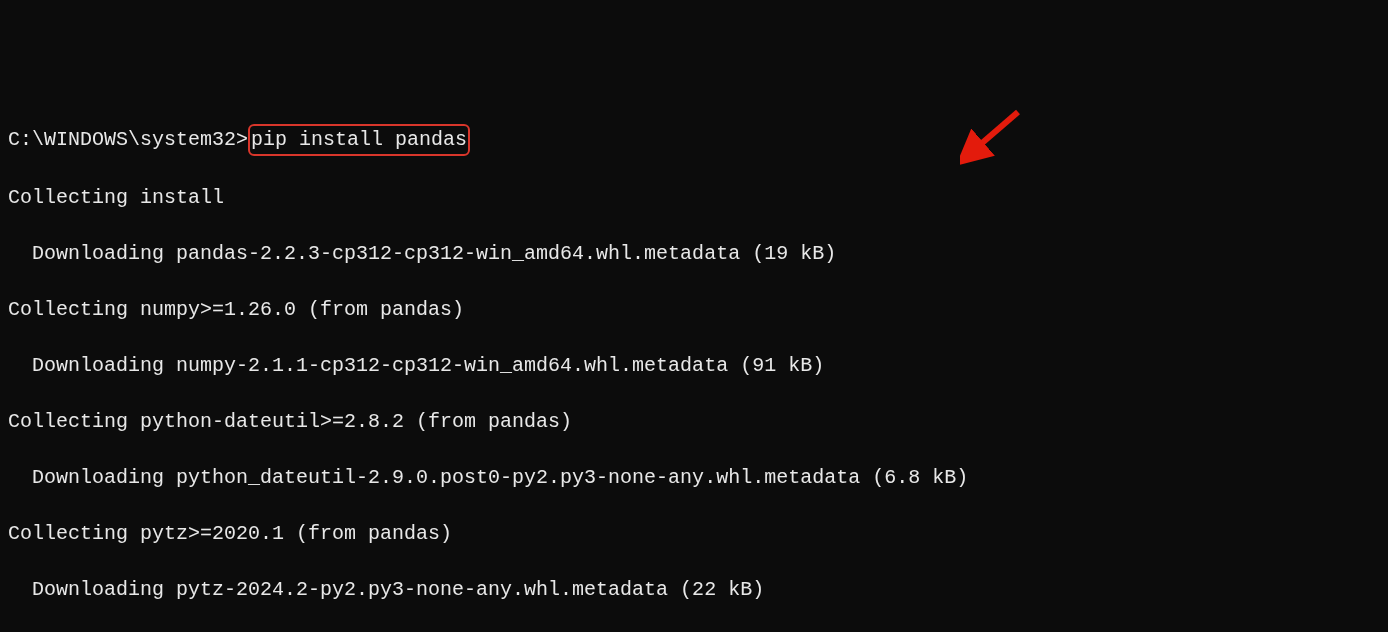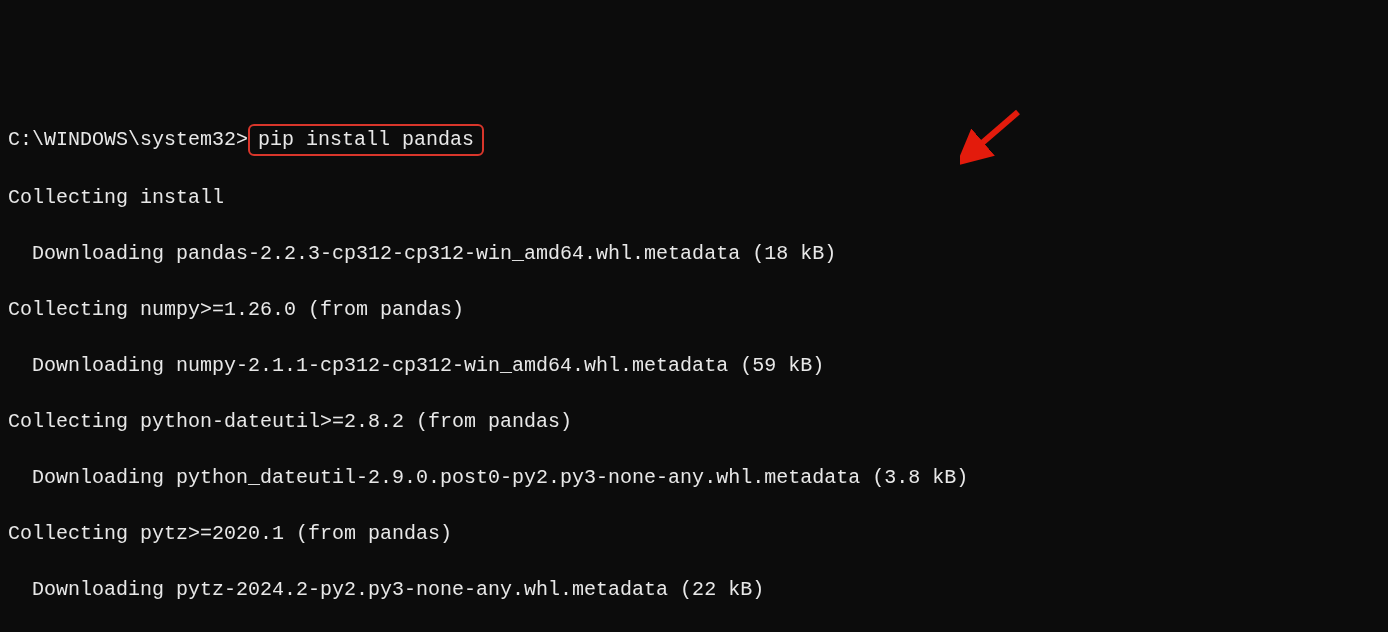--- a/index.html
+++ b/index.html
@@ -14,43 +14,43 @@
       height: 632px;
       box-sizing: border-box;
       white-space: pre;
       position: relative;
       overflow: hidden;
     }
     .line { display: block; }
     .boxed-cmd {
       border: 2px solid #d9362b;
       border-radius: 6px;
-      padding: 0 8px;
+      padding: 0 1px;
       display: inline-block;
     }
 
     .arrow {
       position: absolute;
       left: 960px;
       top: 100px;
       pointer-events: none;
     }
   </style>
 </head>
 <body>
 
 
 
 <span class="line"><span>C:\WINDOWS\system32&gt;</span><span class="boxed-cmd"><span>pip install pandas</span></span></span>
 <span class="line">Collecting install</span>
-<span class="line">  <span>Downloading pandas-2.2.3-cp312-cp312-win_amd64.whl.metadata (18 kB)</span></span>
+<span class="line">  <span>Downloading pandas-2.2.3-cp312-cp312-win_amd64.whl.metadata (19 kB)</span></span>
 <span class="line">Collecting numpy&gt;=1.26.0 (from pandas)</span>
-<span class="line">  <span>Downloading numpy-2.1.1-cp312-cp312-win_amd64.whl.metadata (59 kB)</span></span>
+<span class="line">  <span>Downloading numpy-2.1.1-cp312-cp312-win_amd64.whl.metadata (91 kB)</span></span>
 <span class="line">Collecting python-dateutil&gt;=2.8.2 (from pandas)</span>
-<span class="line">  <span>Downloading python_dateutil-2.9.0.post0-py2.py3-none-any.whl.metadata (3.8 kB)</span></span>
+<span class="line">  <span>Downloading python_dateutil-2.9.0.post0-py2.py3-none-any.whl.metadata (6.8 kB)</span></span>
 <span class="line">Collecting pytz&gt;=2020.1 (from pandas)</span>
 <span class="line">  <span>Downloading pytz-2024.2-py2.py3-none-any.whl.metadata (22 kB)</span></span>
 
 
 
 
 
 
 
 

